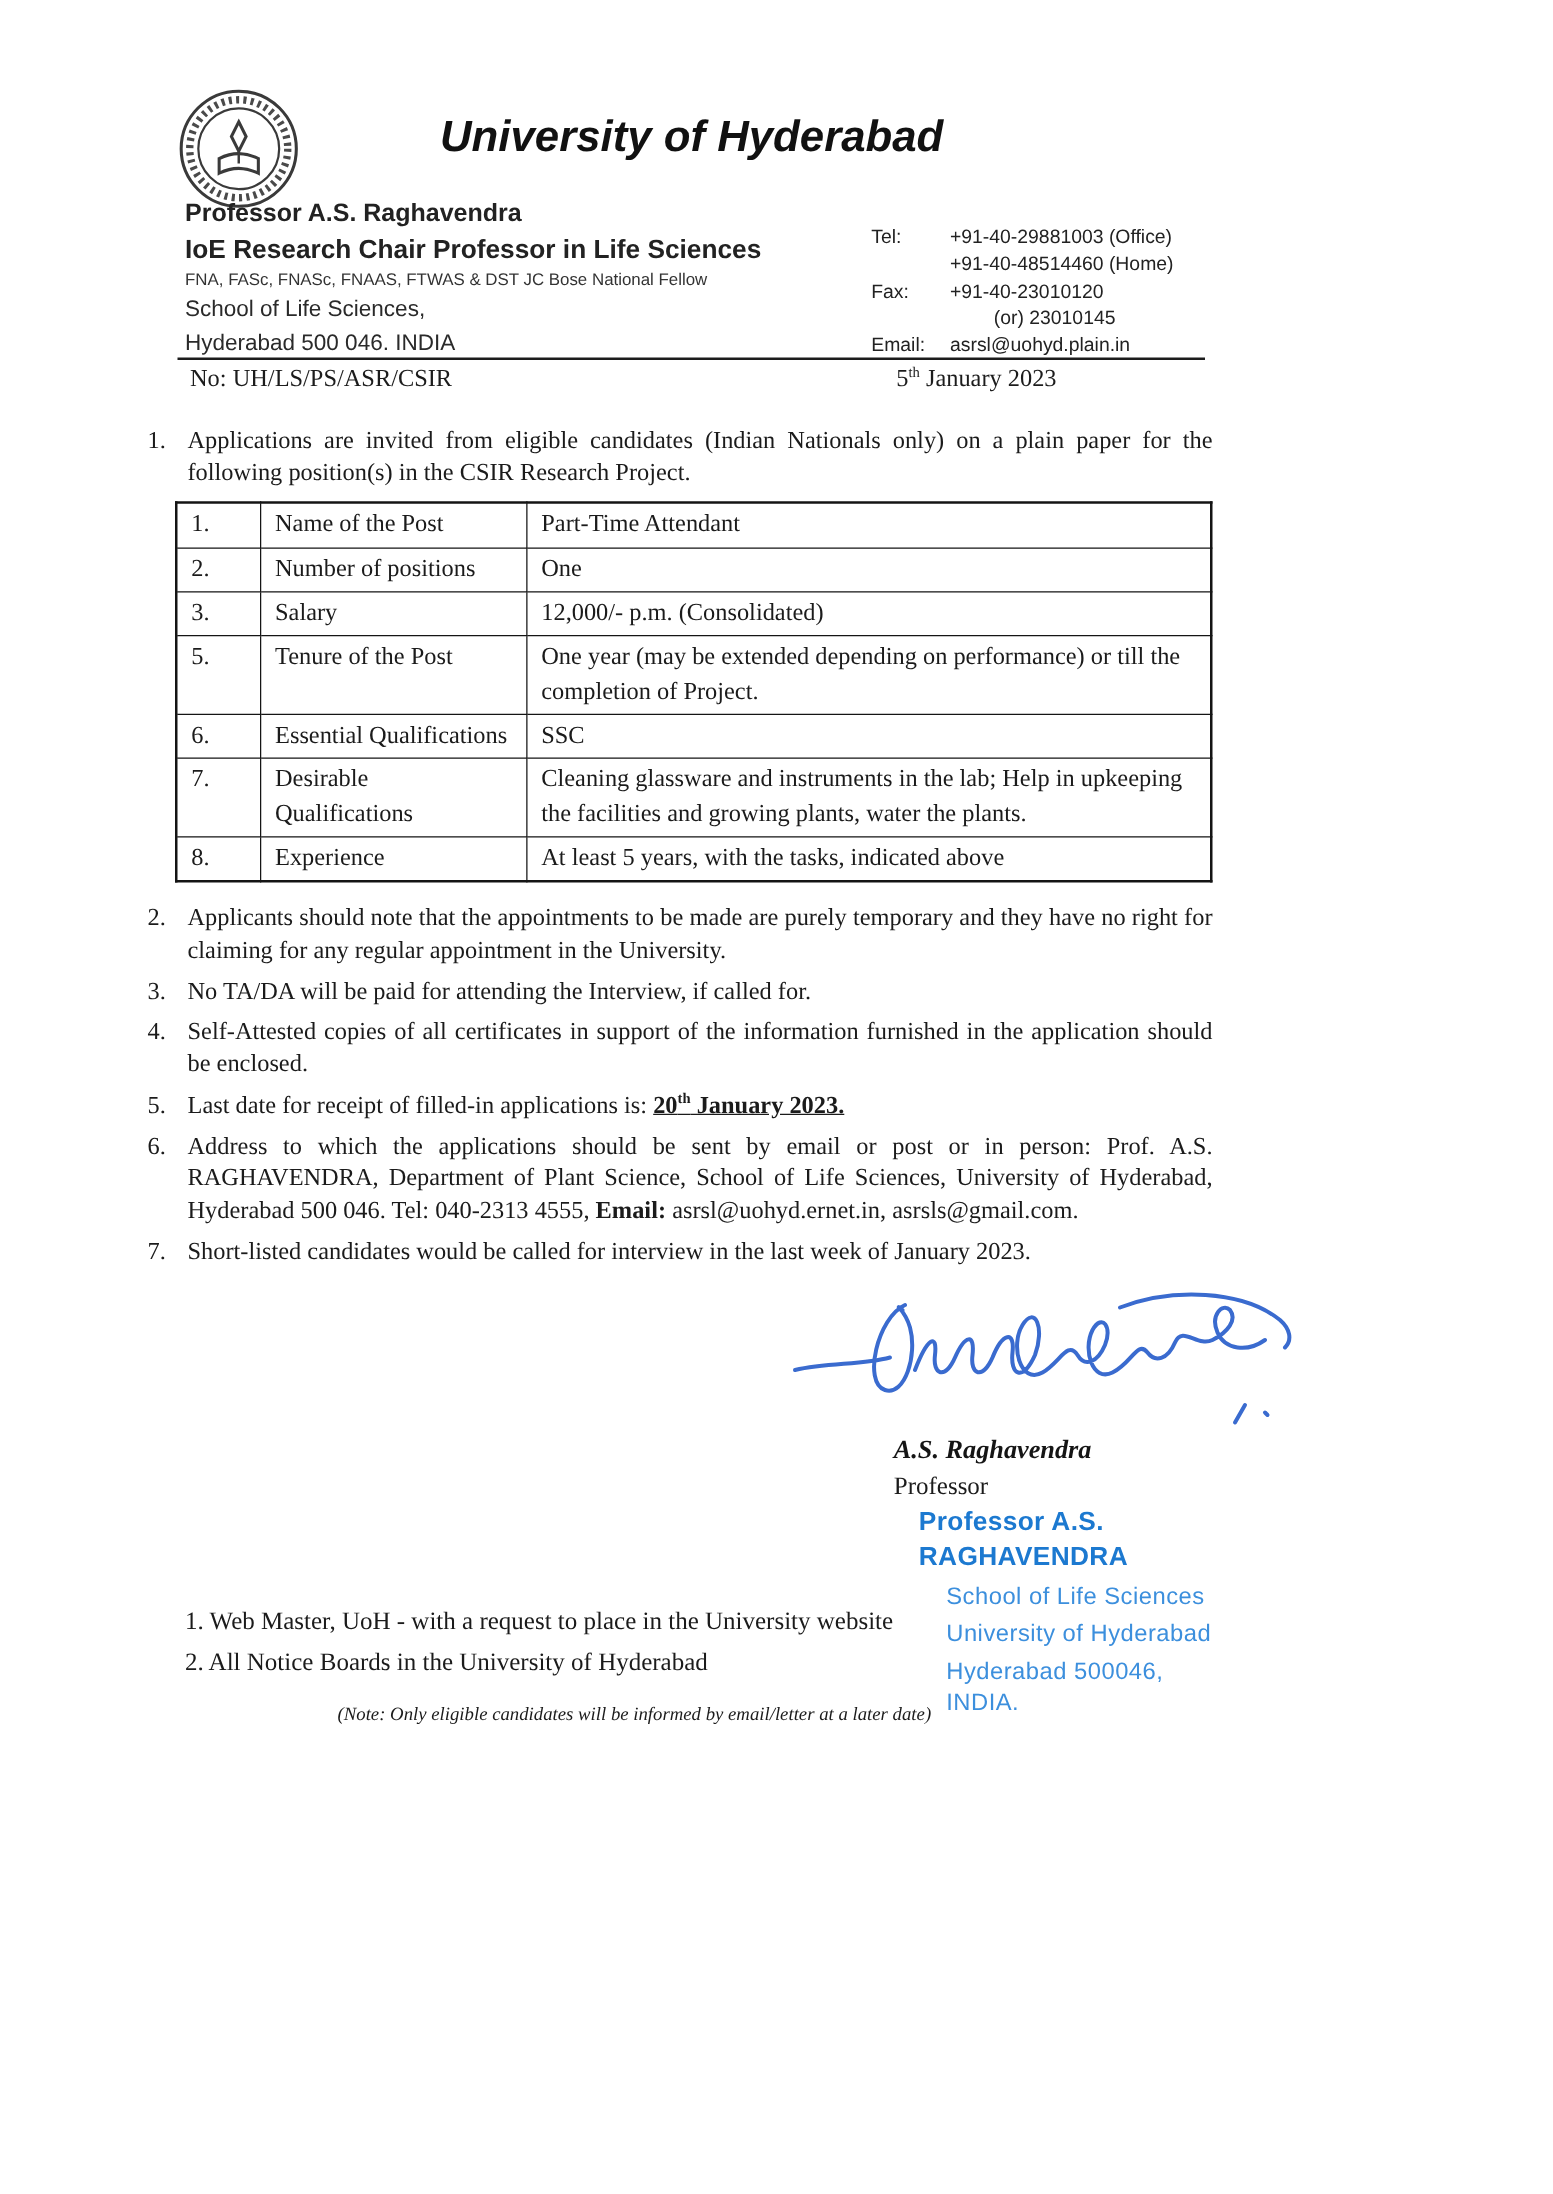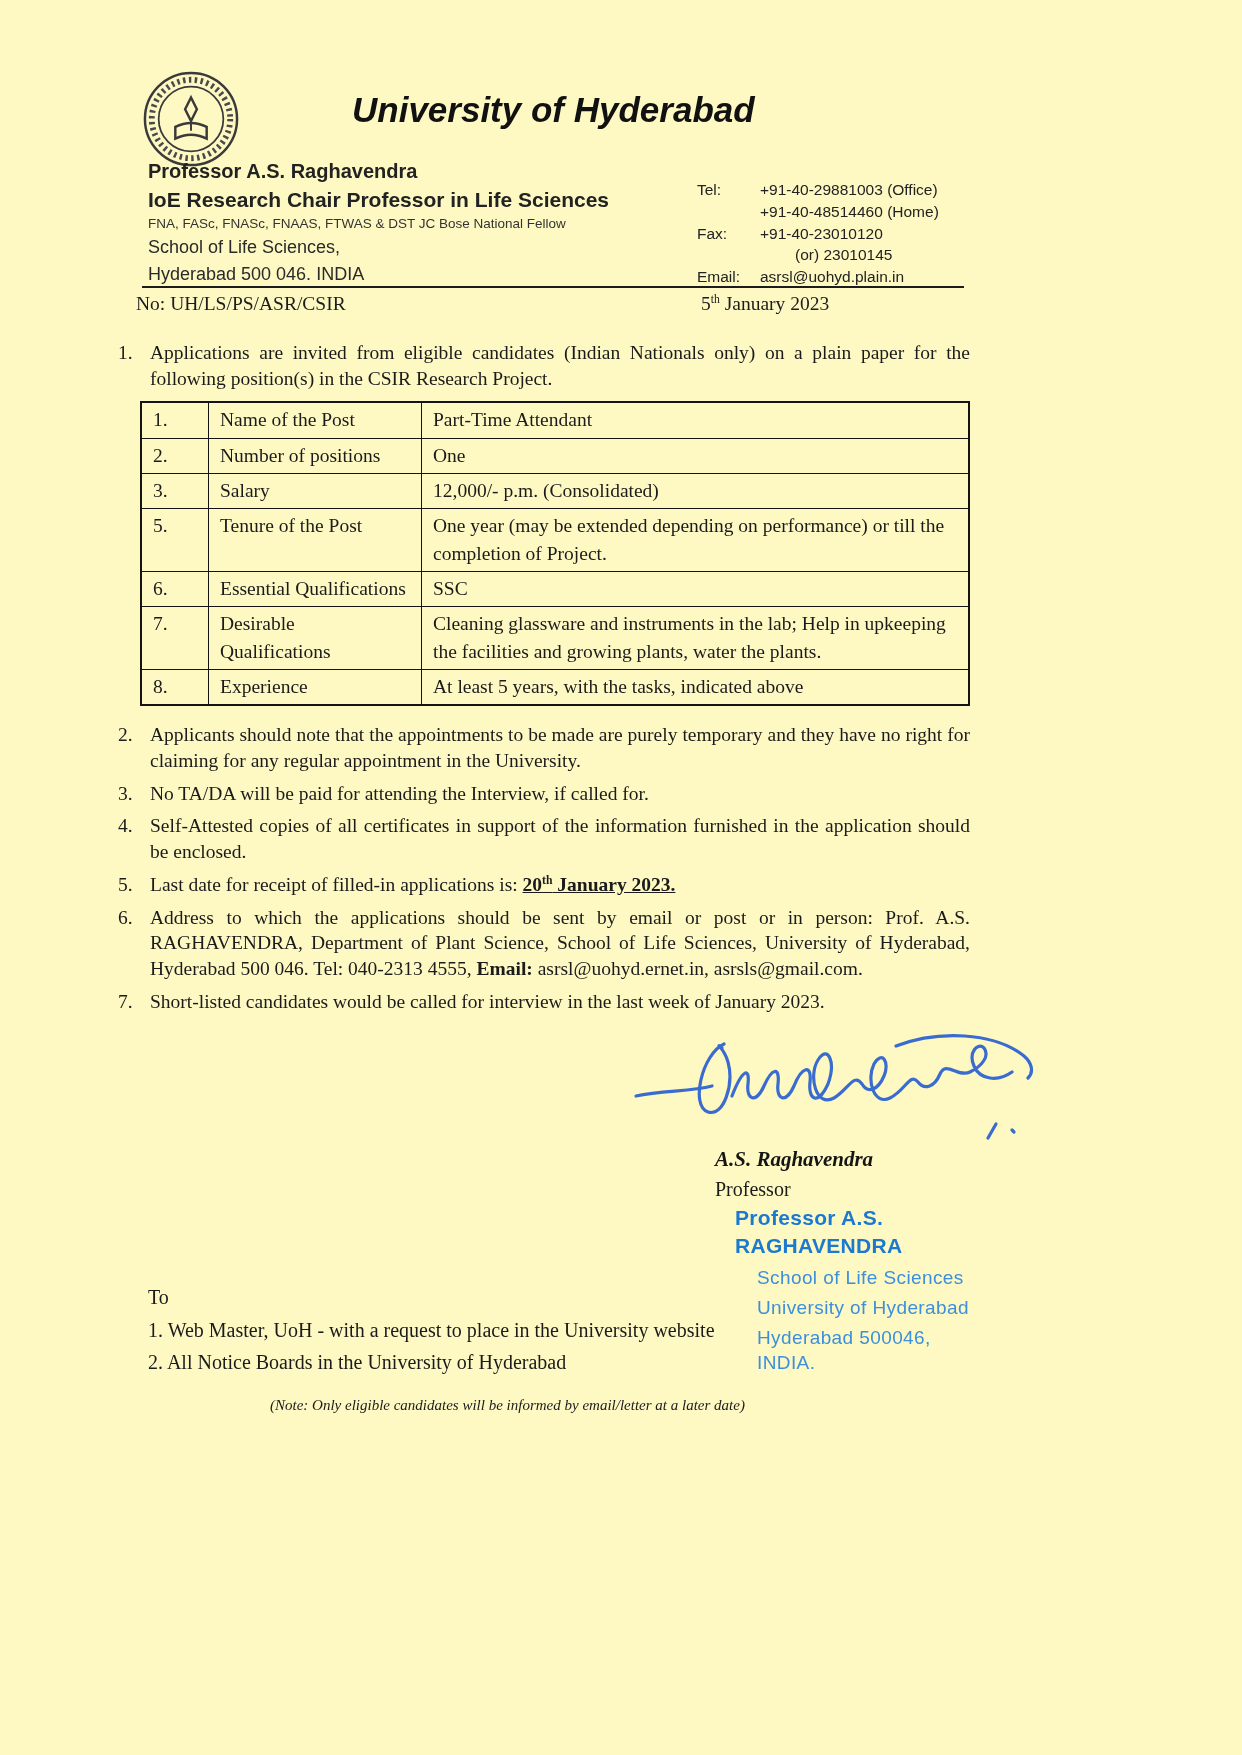--- a/index.html
+++ b/index.html
@@ -1,18 +1,18 @@
 <!DOCTYPE html>
 <html><head>
 <meta charset="utf-8">
 <style>
   html,body { margin:0; padding:0; background:#e8e8e8; }
   .page {
     position:relative; width:1242px; height:1755px; margin:0 auto;
-    background:#fef9c3; color:#1d1d1d; overflow:hidden;
+    background:#ffffff; color:#1d1d1d; overflow:hidden;
     font-family:"Liberation Serif", serif;
   }
   
   .logo { position:absolute; left:142px; top:70px; width:98px; height:98px; }
   .doc-title {
     position:absolute; left:352px; top:90px;
     font-family:"Liberation Sans", sans-serif; font-weight:bold; font-style:italic;
     font-size:35px; color:#111;
   }
   .lh-left { position:absolute; left:148px; top:160px; width:480px; font-family:"Liberation Sans", sans-serif; color:#222; }
@@ -22,21 +22,21 @@
   .lh-line   { font-size:18px; margin-top:6px; color:#2a2a2a; }
   .lh-right {
     position:absolute; left:697px; top:180px; width:290px;
     font-family:"Liberation Sans", sans-serif; font-size:15.5px; color:#222;
   }
   .contact-row { display:flex; margin-bottom:2px; line-height:1.28; }
   .contact-label { width:63px; flex:none; }
   .contact-val { flex:1; }
   .indent35 { padding-left:35px; }
   .rule { position:absolute; left:142px; top:286px; width:822px; height:2px; background:#1c1c1c; }
-  .refline { position:absolute; left:136px; top:293px; width:816px; font-size:19.5px; color:#1c1c1c; }
+  .refline { position:absolute; left:152px; top:293px; width:816px; font-size:19.5px; color:#1c1c1c; }
   .ref-date { position:absolute; left:565px; top:0; }
   sup { font-size:60%; vertical-align:super; line-height:0; }
 
   
   .content { position:absolute; left:118px; top:340px; width:852px; font-size:19.5px; line-height:1.32; color:#1b1b1b; }
   .item { display:flex; margin-bottom:7px; }
   .item-num { width:32px; flex:none; }
   .item-text { flex:1; text-align:justify; }
   .bold-ul { font-weight:bold; text-decoration:underline; }
   .bold { font-weight:bold; }
@@ -209,20 +209,19 @@
       <div class="sig-title">Professor</div>
       <div class="stamp">
         <div class="stamp-l1">Professor A.S. RAGHAVENDRA</div>
         <div class="stamp-l2">School of Life Sciences</div>
         <div class="stamp-l2">University of Hyderabad</div>
         <div class="stamp-l2">Hyderabad 500046, INDIA.</div>
       </div>
     </div>
 
     <div class="footer">
-      <div class="footer-to">To</div>
       <div class="cc-line">1. Web Master, UoH - with a request to place in the University website</div>
       <div class="cc-line">2. All Notice Boards in the University of Hyderabad</div>
       <div class="note">(Note: Only eligible candidates will be informed by email/letter at a later date)</div>
     </div>
 
   </div>
 </div>
 
 </body></html>

